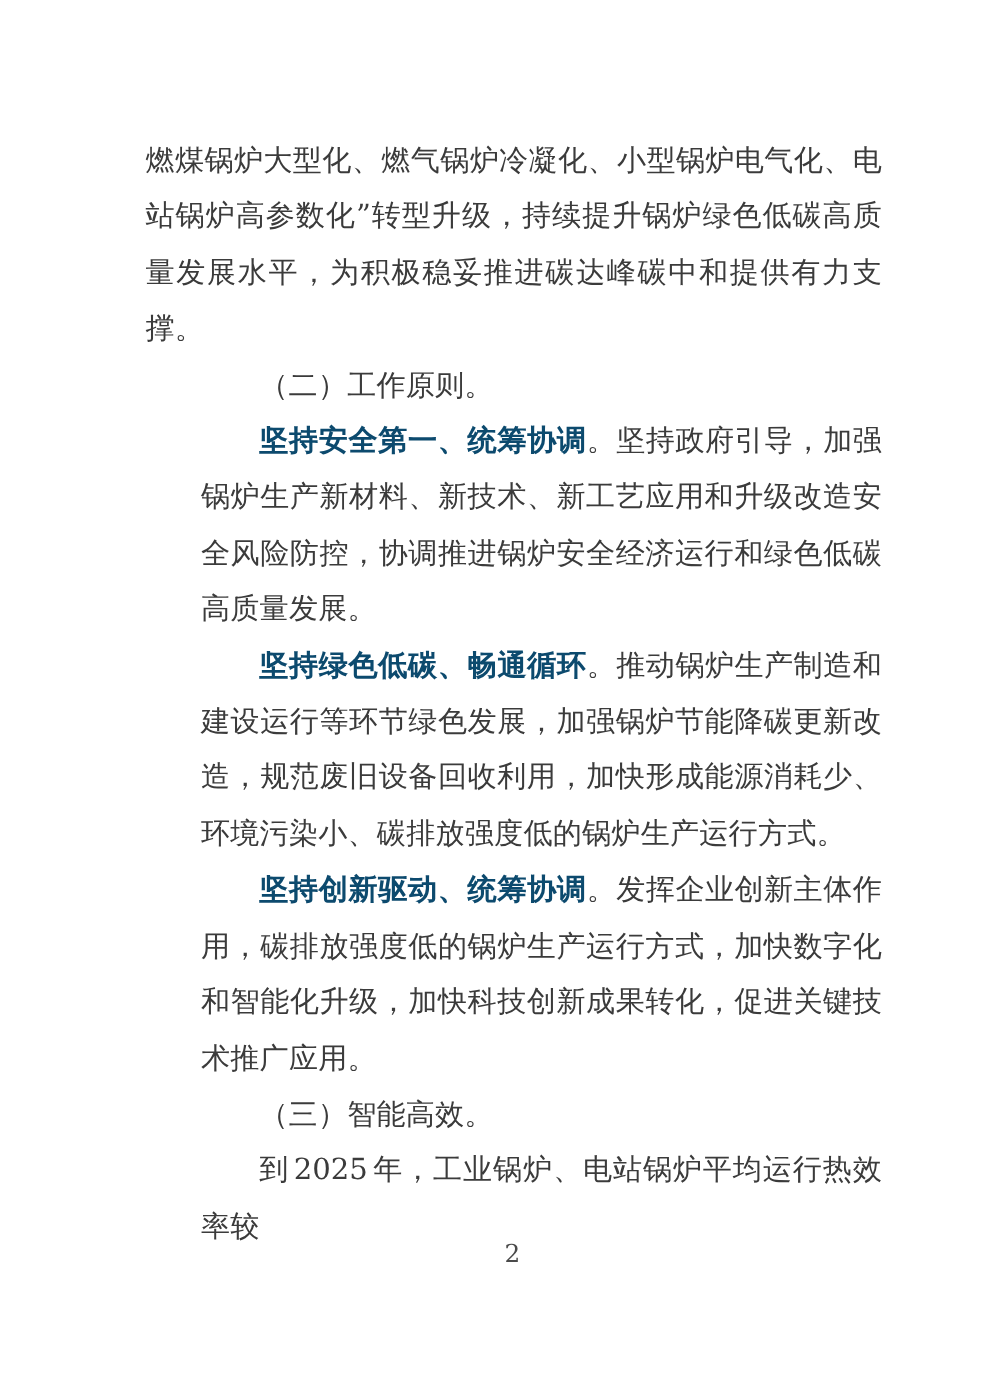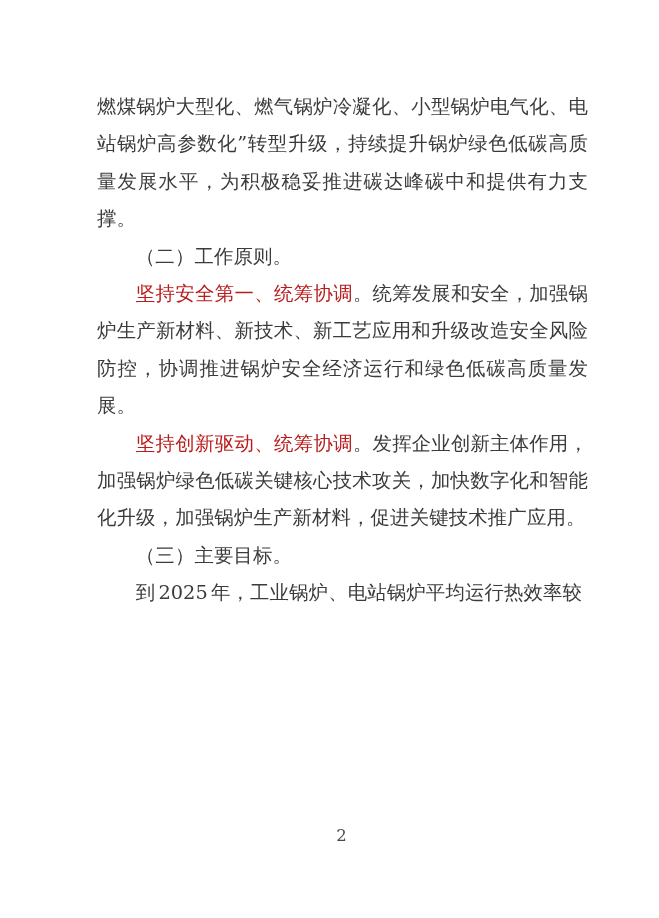--- a/index.html
+++ b/index.html
@@ -40,31 +40,32 @@
     text-justify: inter-ideograph;
     letter-spacing: 0.15px;
     margin: 0;
     text-indent: 0;
     font-family: "DejaVu Serif", "Liberation Serif", serif;
   }
 
   
   .para.indent {
     text-indent: 38.8px;
+    margin-left: 37px;
   }
 
   
   .para.cont {
     text-indent: 0;
   }
 
   
   .lead {
-    font-weight: normal;
-    color: #b91c1c;
+    font-weight: bold;
+    color: #0c4a6e;
     letter-spacing: 0.3px;
   }
 
   
   .num {
     font-family: "DejaVu Serif", "Liberation Serif", serif;
     padding: 0 0.16em;
     letter-spacing: 0;
   }
 
@@ -83,27 +84,28 @@
 <body>
 
 <div class="page">
 
   <div class="body-col">
 
     <p class="para cont">燃煤锅炉大型化、燃气锅炉冷凝化、小型锅炉电气化、电站锅炉高参数化”转型升级，持续提升锅炉绿色低碳高质量发展水平，为积极稳妥推进碳达峰碳中和提供有力支撑。</p>
 
     <p class="para indent">（二）工作原则。</p>
 
-    <p class="para indent"><span class="lead">坚持安全第一、统筹协调</span><span>。统筹发展和安全，加强锅炉生产新材料、新技术、新工艺应用和升级改造安全风险防控，协调推进锅炉安全经济运行和绿色低碳高质量发展。</span></p>
+    <p class="para indent"><span class="lead">坚持安全第一、统筹协调</span><span>。坚持政府引导，加强锅炉生产新材料、新技术、新工艺应用和升级改造安全风险防控，协调推进锅炉安全经济运行和绿色低碳高质量发展。</span></p>
+
+    <p class="para indent"><span class="lead">坚持绿色低碳、畅通循环</span><span>。推动锅炉生产制造和建设运行等环节绿色发展，加强锅炉节能降碳更新改造，规范废旧设备回收利用，加快形成能源消耗少、环境污染小、碳排放强度低的锅炉生产运行方式。</span></p>
+
+    <p class="para indent"><span class="lead">坚持创新驱动、统筹协调</span><span>。发挥企业创新主体作用，碳排放强度低的锅炉生产运行方式，加快数字化和智能化升级，加快科技创新成果转化，促进关键技术推广应用。</span></p>
 
 
-    <p class="para indent"><span class="lead">坚持创新驱动、统筹协调</span><span>。发挥企业创新主体作用，加强锅炉绿色低碳关键核心技术攻关，加快数字化和智能化升级，加强锅炉生产新材料，促进关键技术推广应用。</span></p>
-
-
-    <p class="para indent">（三）主要目标。</p>
+    <p class="para indent">（三）智能高效。</p>
 
     <p class="para indent"><span>到</span><span class="num">2025</span><span>年，工业锅炉、电站锅炉平均运行热效率较</span></p>
 
   </div>
 
   <div class="page-number">2</div>
 
 </div>
 
 </body></html>

